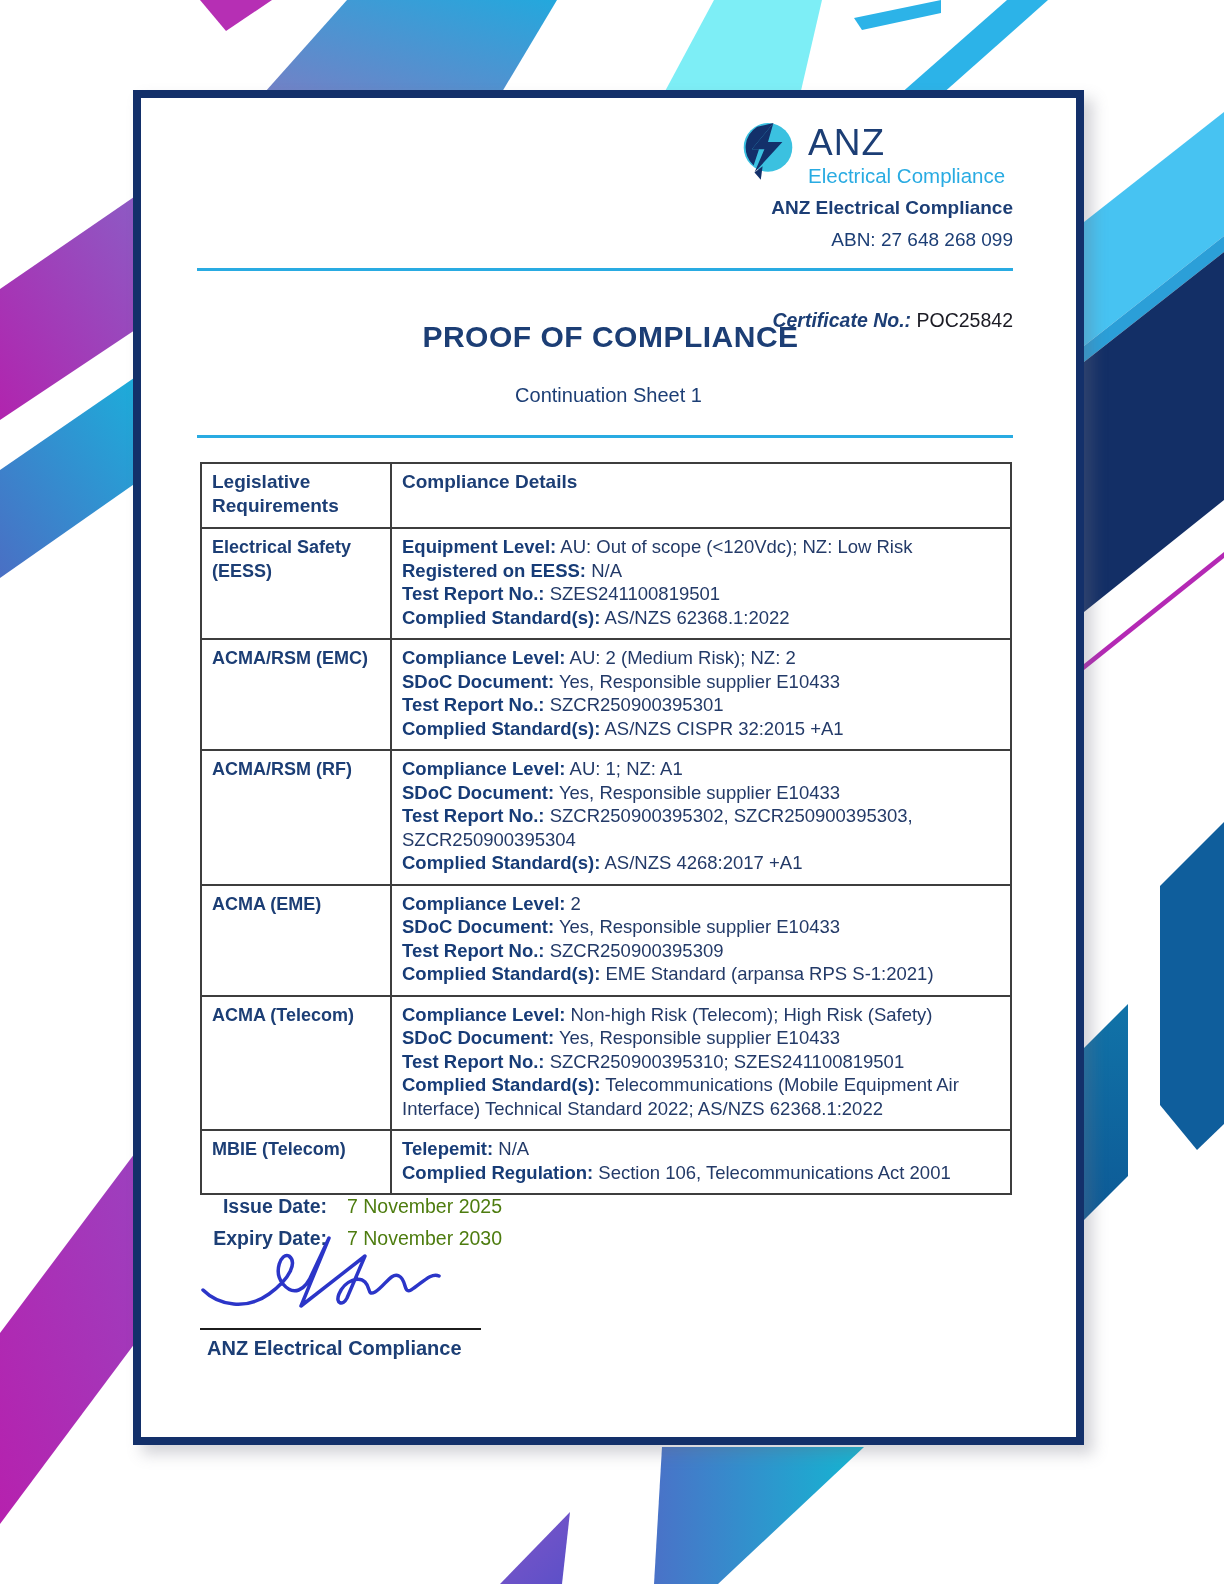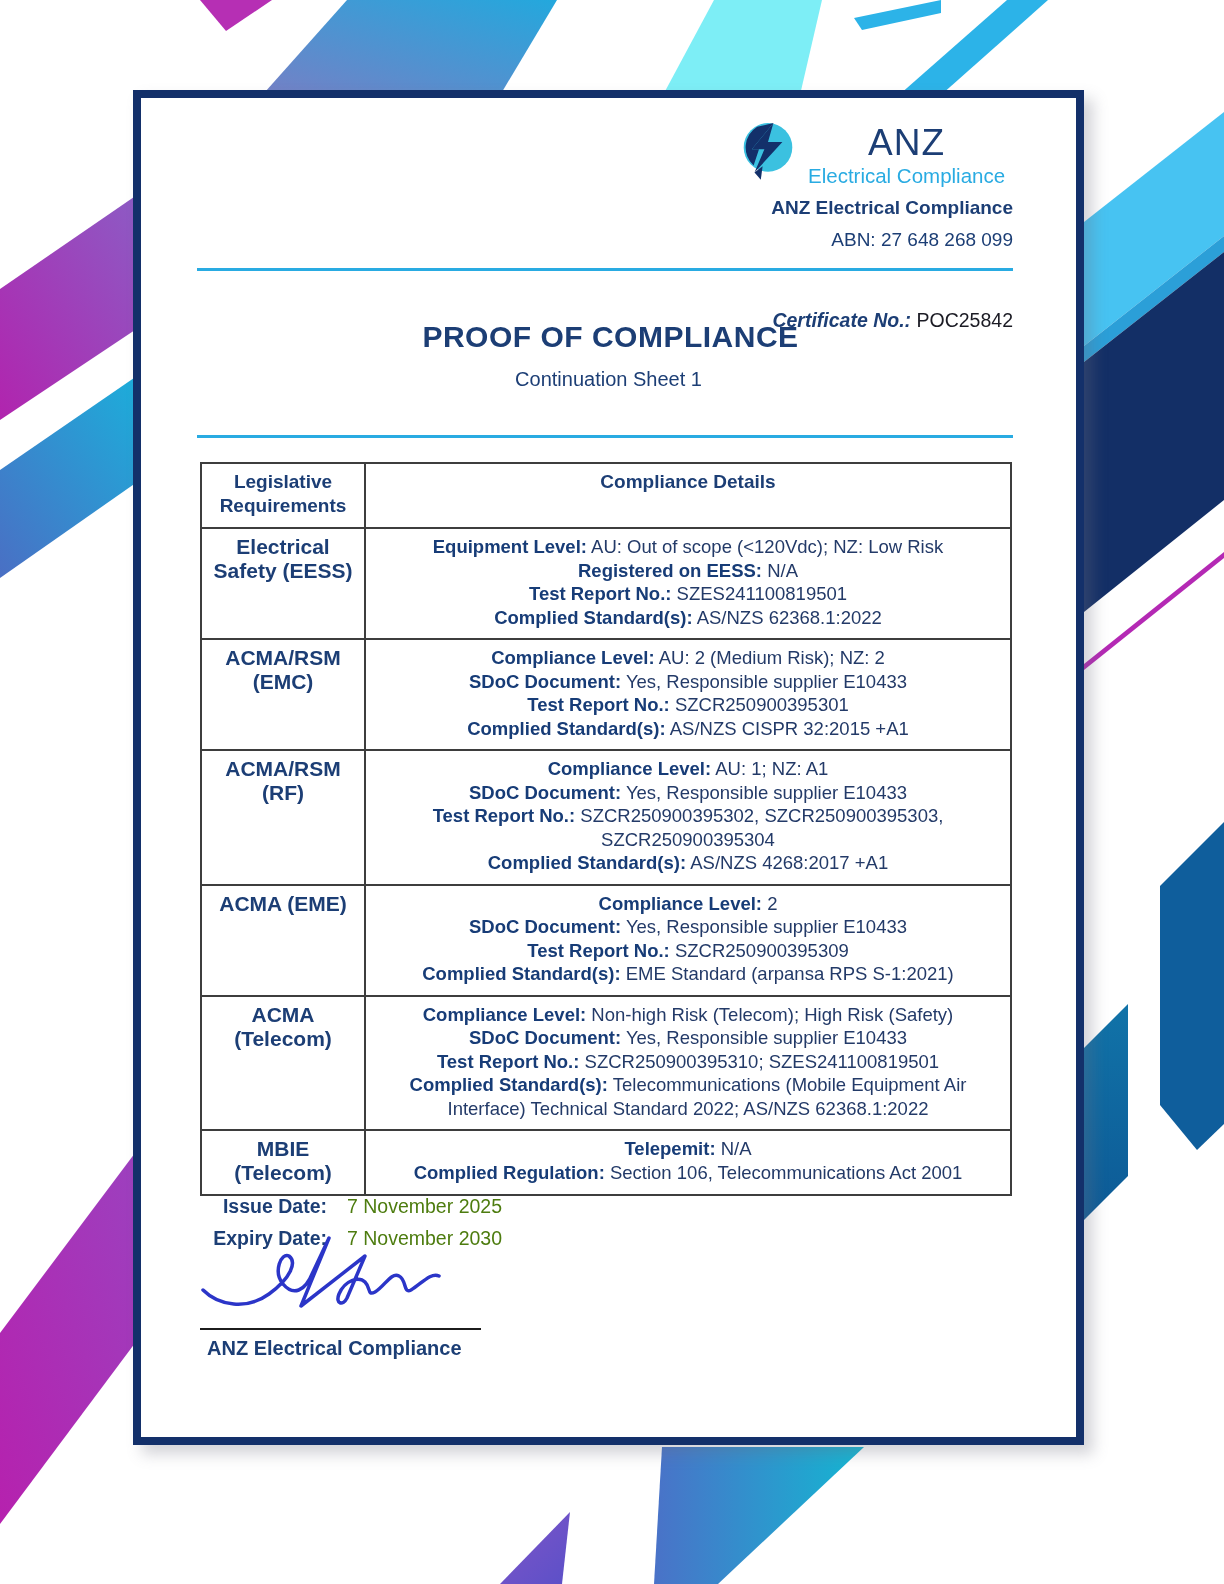--- a/index.html
+++ b/index.html
@@ -6,40 +6,40 @@
     font-family:"Liberation Sans", sans-serif;}
   .stage{position:relative;width:1224px;height:1584px;}
   .bg{position:absolute;left:0;top:0;z-index:0;}
   
   .cert{position:absolute;left:133px;top:90px;width:951px;height:1355px;background:#ffffff;
     border:8px solid #13306a;box-sizing:border-box;z-index:2;
     box-shadow:9px 9px 14px rgba(110,110,125,.30);}
   .cert *{box-sizing:border-box;}
   .addr{position:absolute;left:56px;top:44px;font-size:19px;line-height:26.5px;color:#1c3e75;white-space:pre;}
   .logo-block{position:absolute;right:63px;top:24px;width:272px;}
-  .logo-row{display:flex;gap:13px;align-items:flex-start;text-align:center;}
+  .logo-row{display:flex;gap:13px;align-items:flex-start;}
   .logo-text{padding-top:2px;}
   .logo-name{font-size:37px;line-height:38px;color:#1c3e75;letter-spacing:1px;}
   .logo-tag{font-size:20.5px;color:#29abe2;margin-top:2px;}
   .company{text-align:right;font-weight:bold;font-size:19px;color:#1c3e75;margin-top:9px;}
   .abn{text-align:right;font-size:19px;color:#1c3e75;margin-top:10px;}
   .rule{position:absolute;left:56px;width:816px;height:3px;background:#29abe2;}
   .rule1{top:170px;} .rule2{top:337px;}
   .certno{position:absolute;top:188px;right:63px;font-size:19.5px;white-space:pre;}
   .certno .lab{font-weight:bold;color:#1c3e75;font-style:italic;}
   .certno .val{color:#1b1b24;}
   .title{position:absolute;top:220px;left:0;width:100%;margin:2px;text-align:center;
     font-size:30px;font-weight:bold;color:#1c3e75;letter-spacing:.5px;}
-  .subtitle{position:absolute;top:270px;left:0;width:100%;text-align:center;font-size:20px;color:#1c3e75;}
+  .subtitle{position:absolute;top:286px;left:0;width:100%;text-align:center;font-size:20px;color:#1c3e75;}
   table.comp{position:absolute;left:59px;top:364px;width:812px;border-collapse:collapse;
     font-size:18.5px;color:#22375f;}
-  table.comp th,table.comp td{border:2px solid #3d3d3d;vertical-align:top;text-align:center;
+  table.comp th,table.comp td{border:2px solid #3d3d3d;vertical-align:top;text-align:left;
     padding:6px 10px 9px 10px;}
   table.comp th{font-size:19px;color:#1c3e75;font-weight:bold;line-height:24px;}
-  td.req{width:164px;font-weight:bold;color:#1c3e75;font-size:21px;line-height:24px;}
+  td.req{width:190px;font-weight:bold;color:#1c3e75;font-size:18px;line-height:24px;}
   .detail{white-space:pre-wrap;line-height:23.5px;}
   .dl{font-weight:bold;color:#173c77;}
   .dv{color:#233a68;}
   .date-row{position:absolute;left:56px;display:flex;font-size:19.5px;margin-top:23px;}
   .date-row .dlab{width:130px;text-align:right;font-weight:bold;color:#1c3e75;}
   .date-row .dval{margin-left:20px;color:#4d7c0f;}
   .issue{top:1074px;} .expiry{top:1106px;}
   .sig-squiggle{position:absolute;left:56px;top:1134px;}
   .sig-line{position:absolute;left:59px;top:1230px;width:281px;height:2px;background:#1c1c1c;}
   .sig-name{position:absolute;left:66px;top:1239px;font-size:20px;font-weight:bold;color:#1c3e75;}

